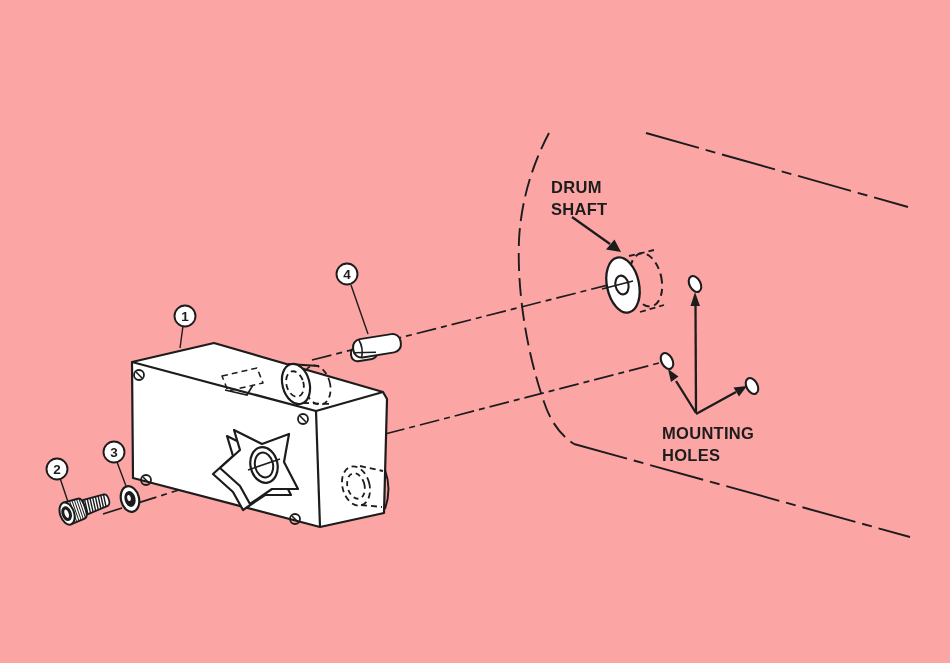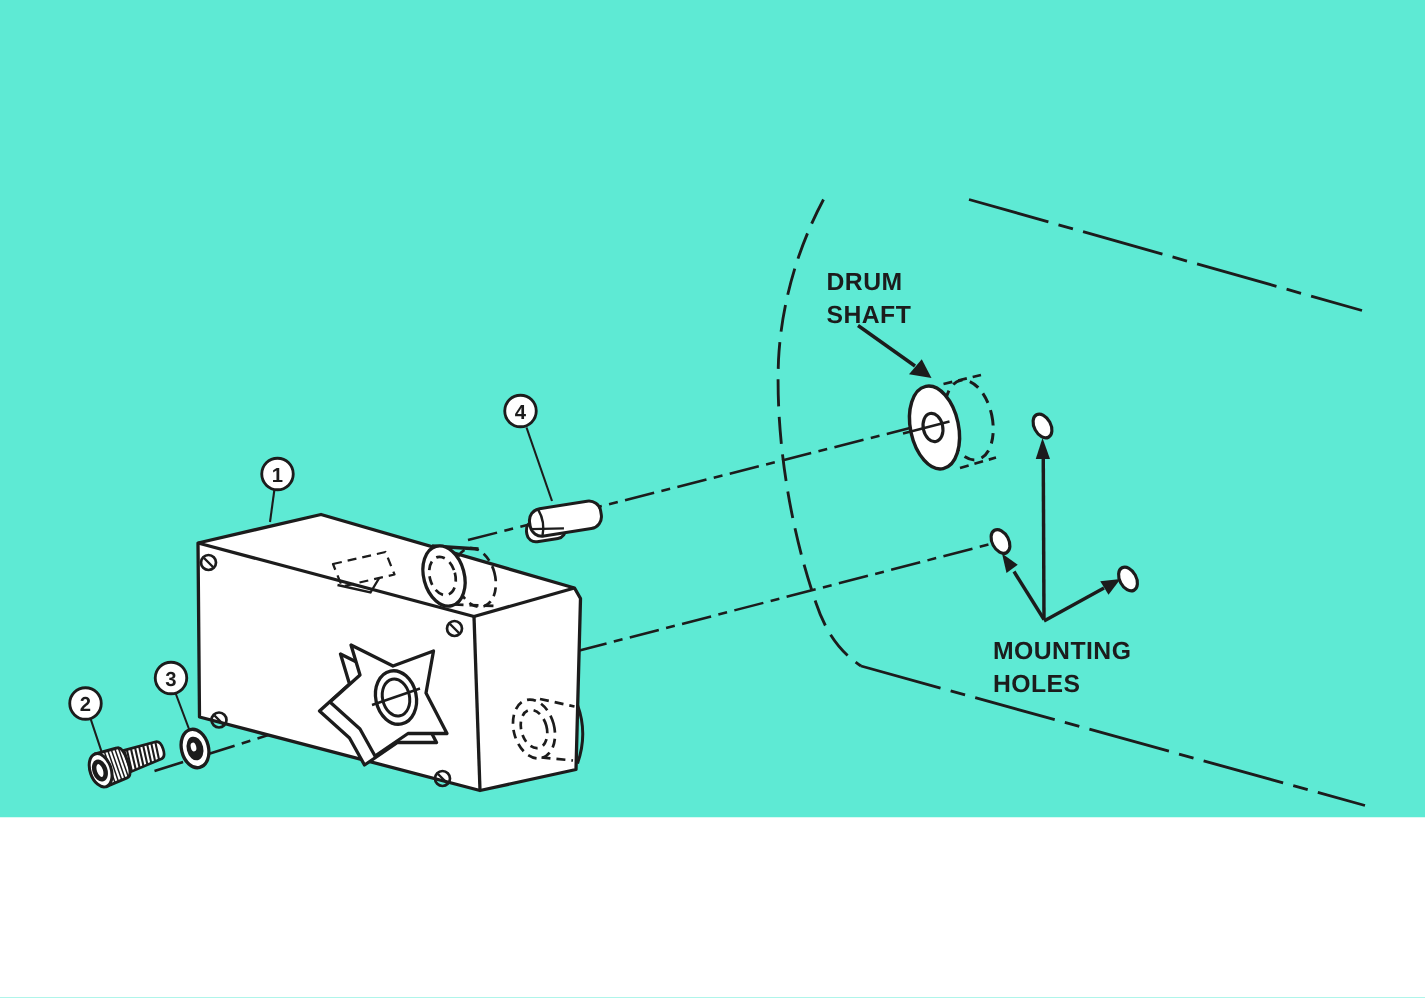--- a/index.html
+++ b/index.html
@@ -4,22 +4,22 @@
 <style>
   html, body {
     margin: 0;
     padding: 0;
     background: #ffffff;
     font-family: "Liberation Sans", sans-serif;
   }
   .stage {
     position: relative;
     width: 950px;
-    height: 545px;
-    background: #5eead4;
+    height: 663px;
+    background: #fca5a5;
     overflow: hidden;
   }
   svg { display: block; }
   .outline   { fill: #ffffff; stroke: #1c1c1c; stroke-width: 2.2; stroke-linejoin: round; }
   .edge      { fill: none; stroke: #1c1c1c; stroke-width: 2.2; stroke-linejoin: round; }
   .thin      { fill: none; stroke: #1c1c1c; stroke-width: 1.6; }
   .hidden-ln { fill: none; stroke: #1c1c1c; stroke-width: 1.8; stroke-dasharray: 6 4; }
   .center-ln { fill: none; stroke: #1c1c1c; stroke-width: 1.7; stroke-dasharray: 20 5 6 5; }
   .drum-arc  { fill: none; stroke: #1c1c1c; stroke-width: 1.9; stroke-dasharray: 18 7; }
   .drum-edge { fill: none; stroke: #1c1c1c; stroke-width: 1.9; stroke-dasharray: 55 7 10 7; }

